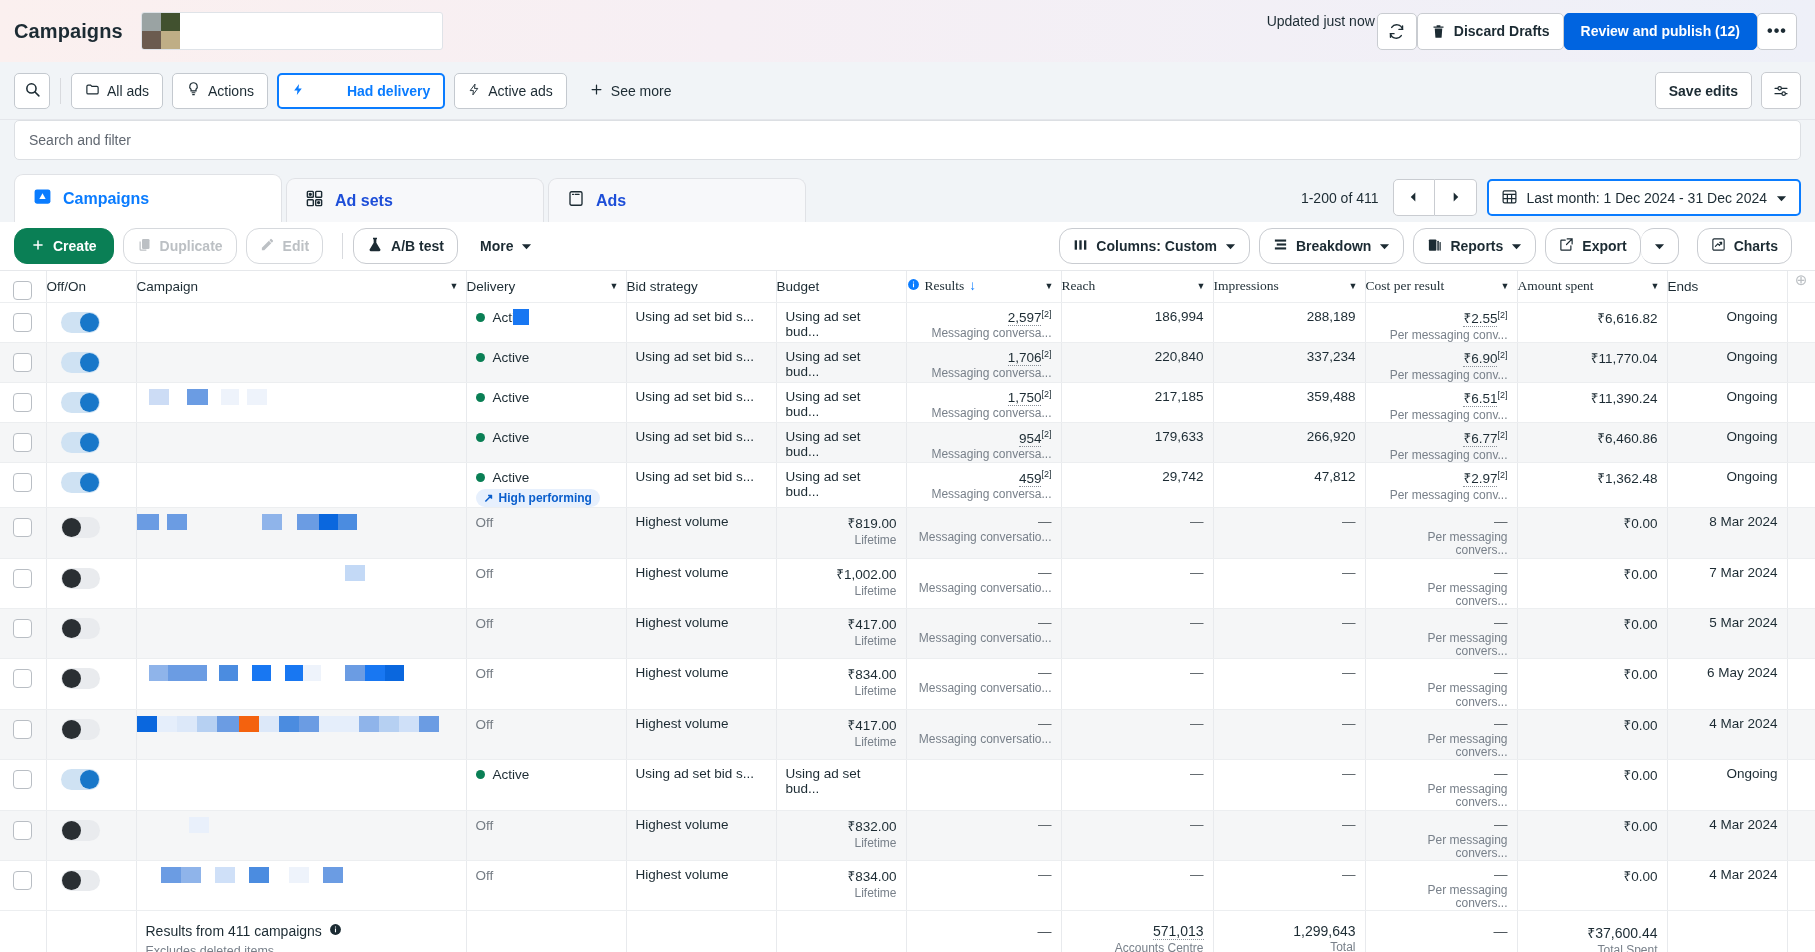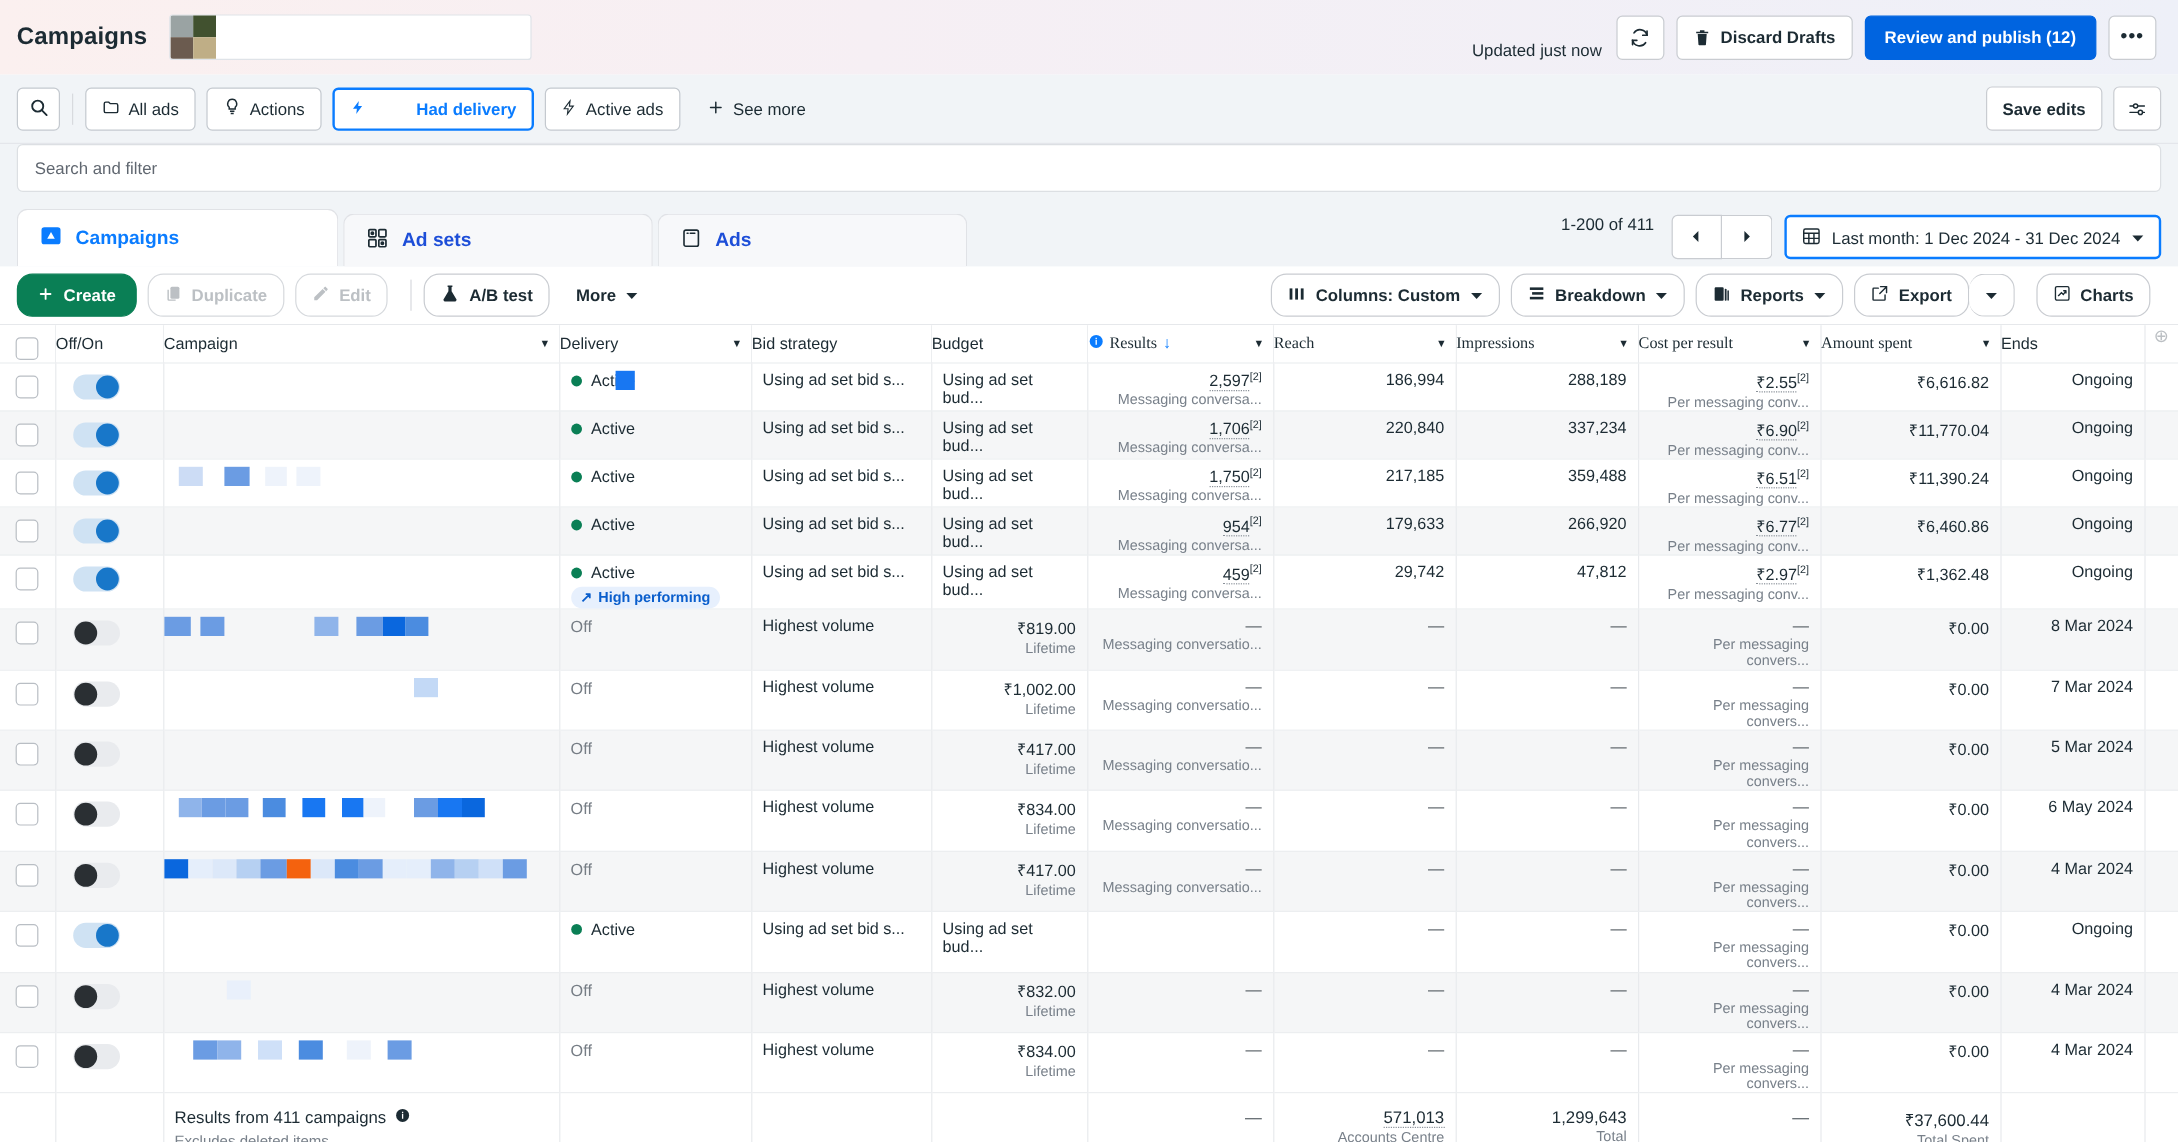--- a/index.html
+++ b/index.html
@@ -33,21 +33,21 @@
     height: 38px; width: 302px;
     overflow: hidden;
   }
   .acct-thumb {
     width: 38px; height: 38px; flex: 0 0 38px;
     display: grid; grid-template-columns: 1fr 1fr; grid-template-rows: 1fr 1fr;
   }
   .acct-thumb i { display:block; }
   .topbar-right {
     margin-left: auto;
-    display: flex; align-items: flex-end; gap: 10px;
+    display: flex; align-items: flex-start; 
   }
   .updated-text { font-size: 14px; color: #1c2b33; margin-right: 2px; }
   .btn {
     display: inline-flex; align-items: center; justify-content: center;
     gap: 8px;
     height: 37px; padding: 0 13px;
     background: #fff; border: 1px solid #c9ccd1; border-radius: 5px;
     font-size: 14px; font-weight: 600; color: #1c2b33;
     cursor: pointer; white-space: nowrap;
     font-family: "Liberation Sans", sans-serif;
@@ -115,21 +115,21 @@
     border-radius: 9px 9px 0 0;
     background: #f7f8fa; border: 1px solid #e0e2e6; border-bottom: none;
     font-size: 16px; font-weight: 700; color: #1d4ed8;
     cursor: pointer;
   }
   .tab.active {
     background: #fff; color: #0a7cff; height: 48px; min-width: 268px;
     border-color: #e0e2e6;
   }
   .tabs-right {
-    margin-left: auto; display: flex; align-items: flex-start; gap: 10px;
+    margin-left: auto; display: flex; align-items: center; gap: 10px;
     padding-bottom: 6px;
   }
   .pagecount { font-size: 14px; color: #1c2b33; margin-right: 4px; }
   .pagenav { display: flex; }
   .pagenav .btn { border-radius: 0; width: 42px; }
   .pagenav .btn:first-child { border-radius: 5px 0 0 5px; }
   .pagenav .btn:last-child { border-radius: 0 5px 5px 0; border-left: none; }
   .daterange {
     display:flex; align-items:center; gap: 9px;
     height: 37px; padding: 0 12px;

